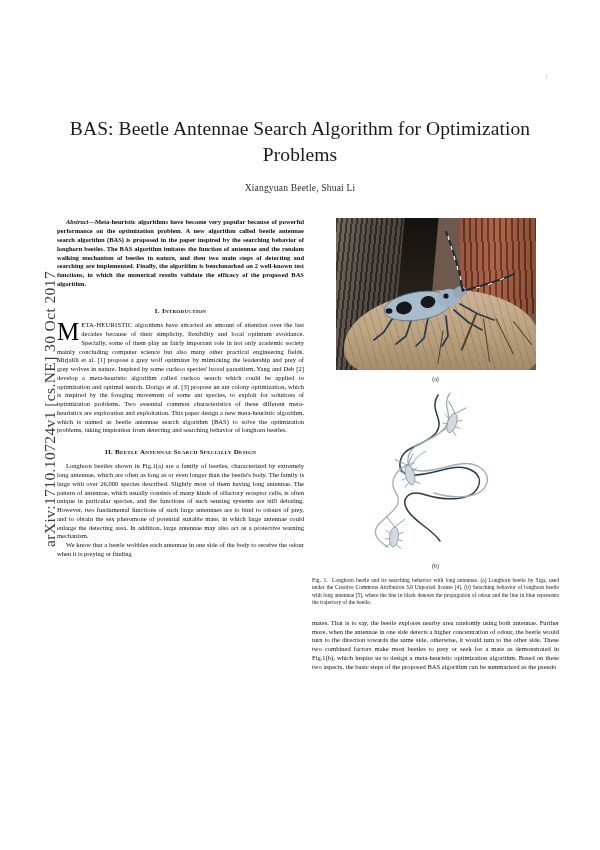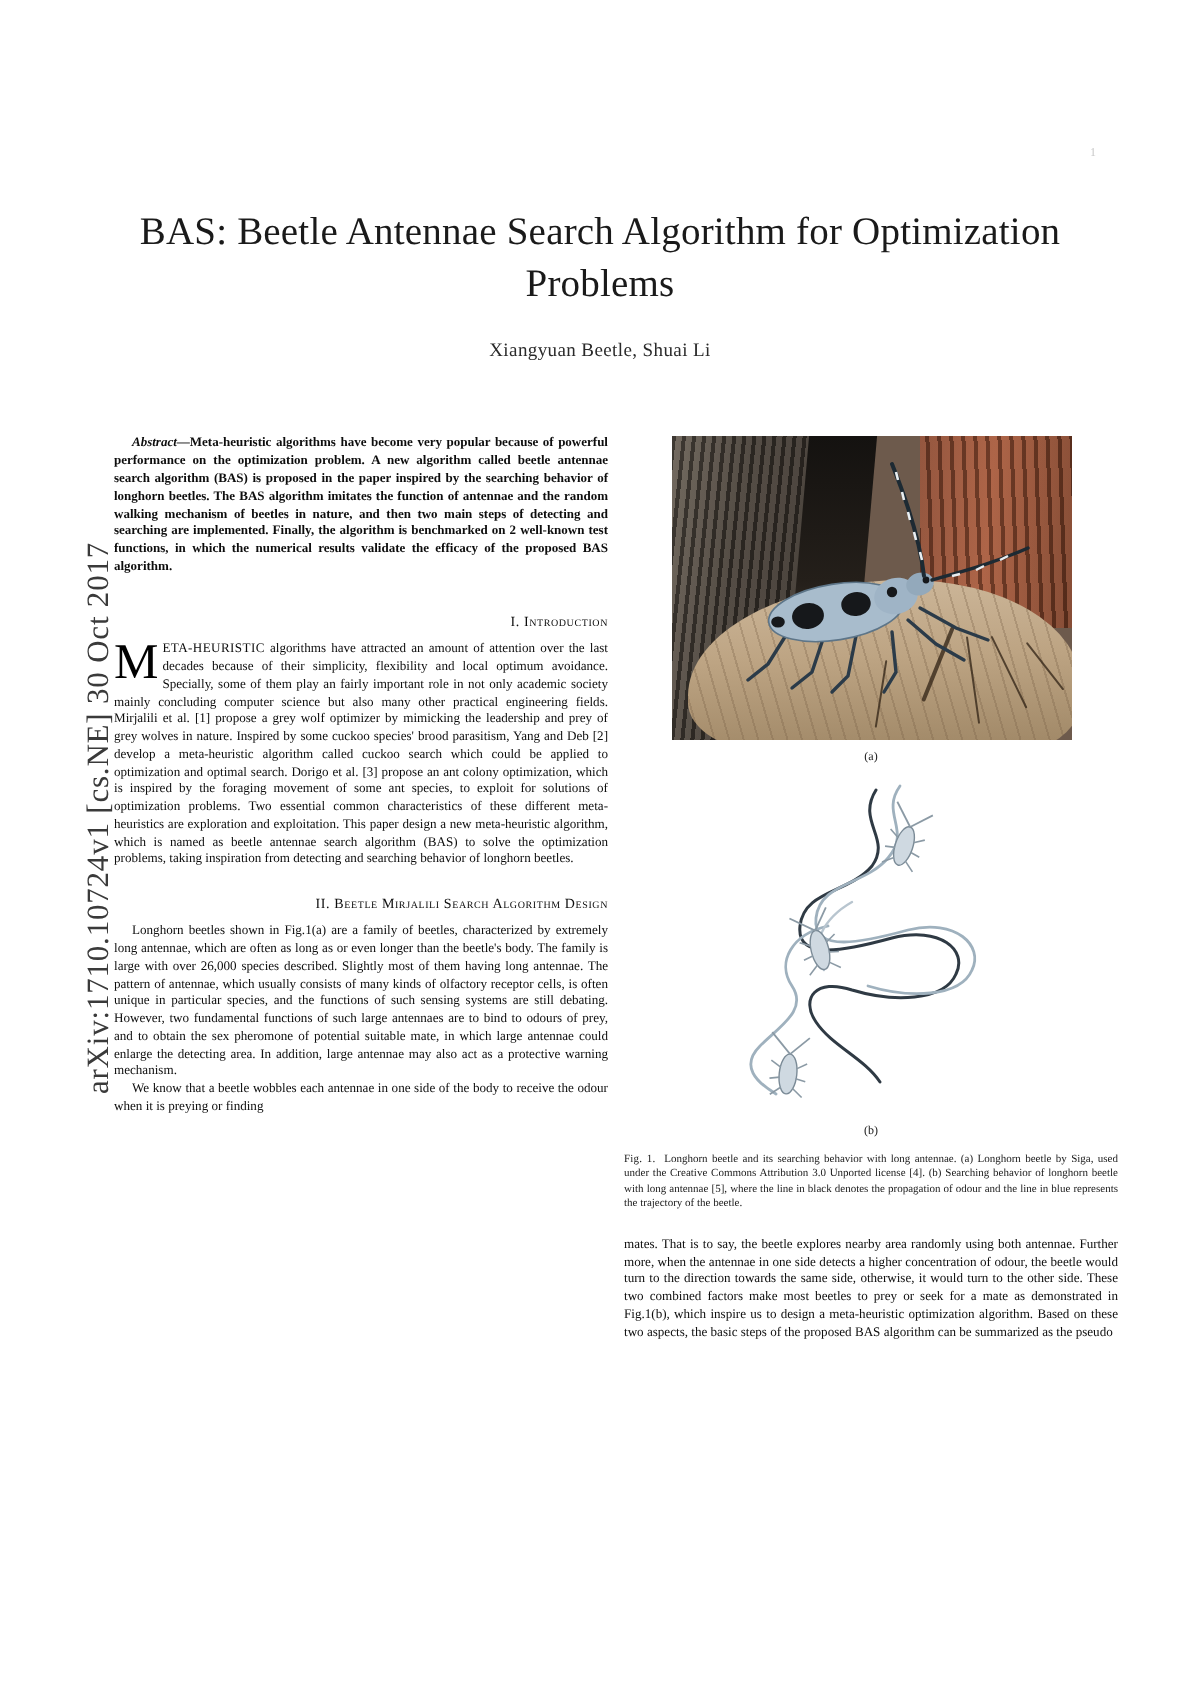--- a/index.html
+++ b/index.html
@@ -28,21 +28,21 @@
     text-align:center;
   }
 
   
   .page-number{
     position:absolute;right:52px;top:74px;
     font-size:6px;color:#c9c9c9;
   }
 
   
-  .title-block{position:absolute;left:60px;top:104px;width:480px;text-align:center;}
+  .title-block{position:absolute;left:60px;top:116px;width:480px;text-align:center;}
   .paper-title{
     font-size:19.5px;line-height:1.32;font-weight:400;
     letter-spacing:.1px;color:#1a1a1a;margin:0;
   }
   .authors{
     margin-top:16px;font-size:9.5px;color:#2a2a2a;letter-spacing:.2px;
   }
 
   
   .col{
@@ -61,26 +61,26 @@
     font-weight:bold;
     text-align:justify;
     font-size:6.5px;
     line-height:1.37;
     margin:0 0 18px 0;
     text-indent:9px;
   }
   .abstract .abs-lead{font-weight:bold;font-style:italic;}
 
   .sec-head{
-    text-align:right;
+    text-align:center;
     font-size:7px;
     margin:0 0 5px 0;
     font-variant:small-caps;
     letter-spacing:.3px;
-    font-weight:400;
+    font-weight:700;
   }
   .sec-head .numeral{font-variant:normal;}
 
   p.body{margin:0;text-indent:9px;}
   p.body.first{text-indent:9px;}
 
   
   .dropcap-par{margin:0;text-indent:0;}
   .dropcap{
     float:left;
@@ -162,21 +162,21 @@
 
     <div class="sec-head">
       <span class="numeral">I.</span>
       <span>Introduction</span>
     </div>
 
     <p class="dropcap-par"><span class="dropcap">M</span><span class="smallcaps-run">ETA-HEURISTIC</span><span> algorithms have attracted an amount of attention over the last decades because of their simplicity, flexibility and local optimum avoidance. Specially, some of them play an fairly important role in not only academic society mainly concluding computer science but also many other practical engineering fields. Mirjalili et al. [1] propose a grey wolf optimizer by mimicking the leadership and prey of grey wolves in nature. Inspired by some cuckoo species' brood parasitism, Yang and Deb [2] develop a meta-heuristic algorithm called cuckoo search which could be applied to optimization and optimal search. Dorigo et al. [3] propose an ant colony optimization, which is inspired by the foraging movement of some ant species, to exploit for solutions of optimization problems. Two essential common characteristics of these different meta-heuristics are exploration and exploitation. This paper design a new meta-heuristic algorithm, which is named as beetle antennae search algorithm (BAS) to solve the optimization problems, taking inspiration from detecting and searching behavior of longhorn beetles.</span></p>
 
     <div class="sec-head" style="margin-top:13px;">
       <span class="numeral">II.</span>
-      <span>Beetle Mirjalili Search Algorithm Design</span>
+      <span>Beetle Antennae Search Specially Design</span>
     </div>
 
     <p class="body first">Longhorn beetles shown in Fig.1(a) are a family of beetles, characterized by extremely long antennae, which are often as long as or even longer than the beetle's body. The family is large with over 26,000 species described. Slightly most of them having long antennae. The pattern of antennae, which usually consists of many kinds of olfactory receptor cells, is often unique in particular species, and the functions of such sensing systems are still debating. However, two fundamental functions of such large antennaes are to bind to odours of prey, and to obtain the sex pheromone of potential suitable mate, in which large antennae could enlarge the detecting area. In addition, large antennae may also act as a protective warning mechanism.</p>
     <p class="body">We know that a beetle wobbles each antennae in one side of the body to receive the odour when it is preying or finding</p>
   </div>
 
   <div class="col col-right">
 
     <div class="figure-area">
 

